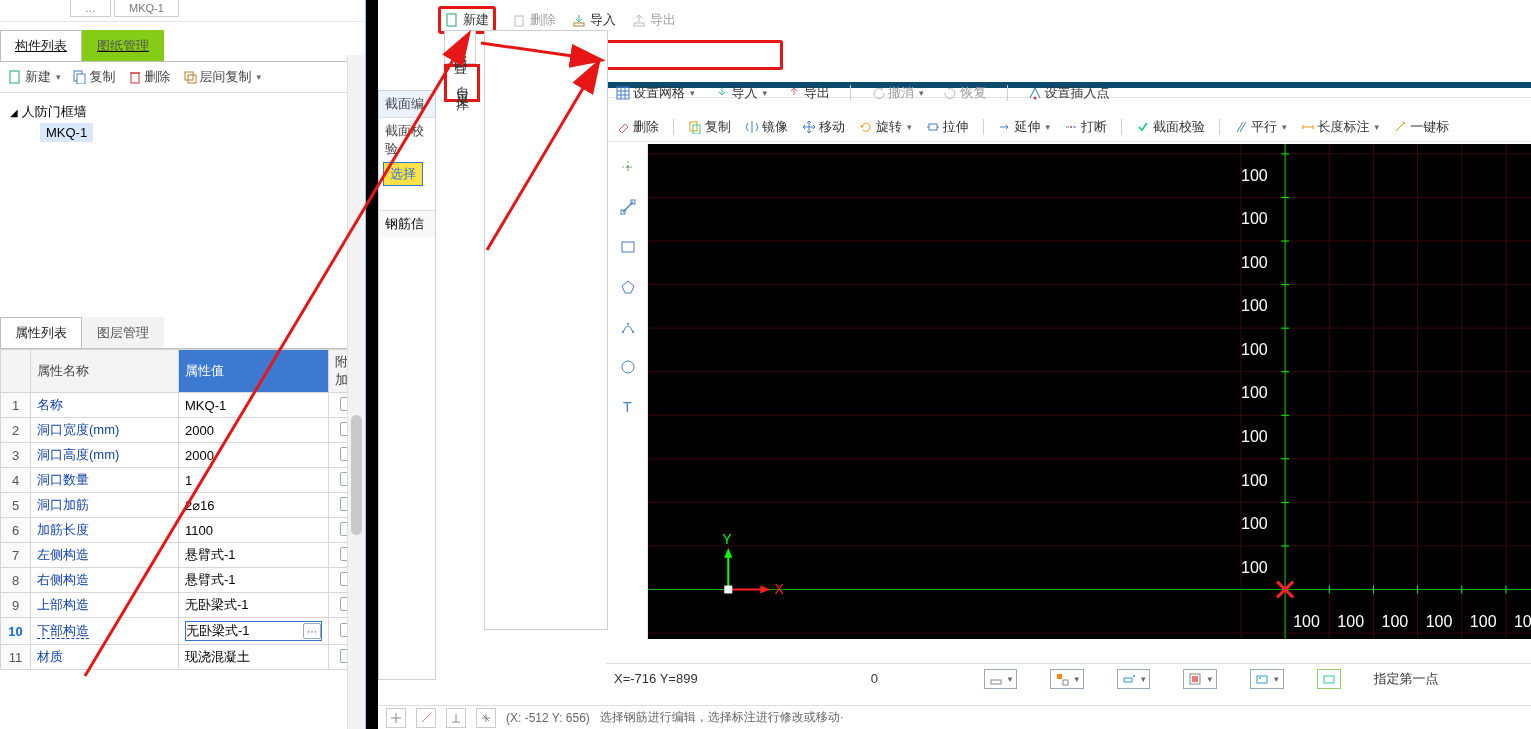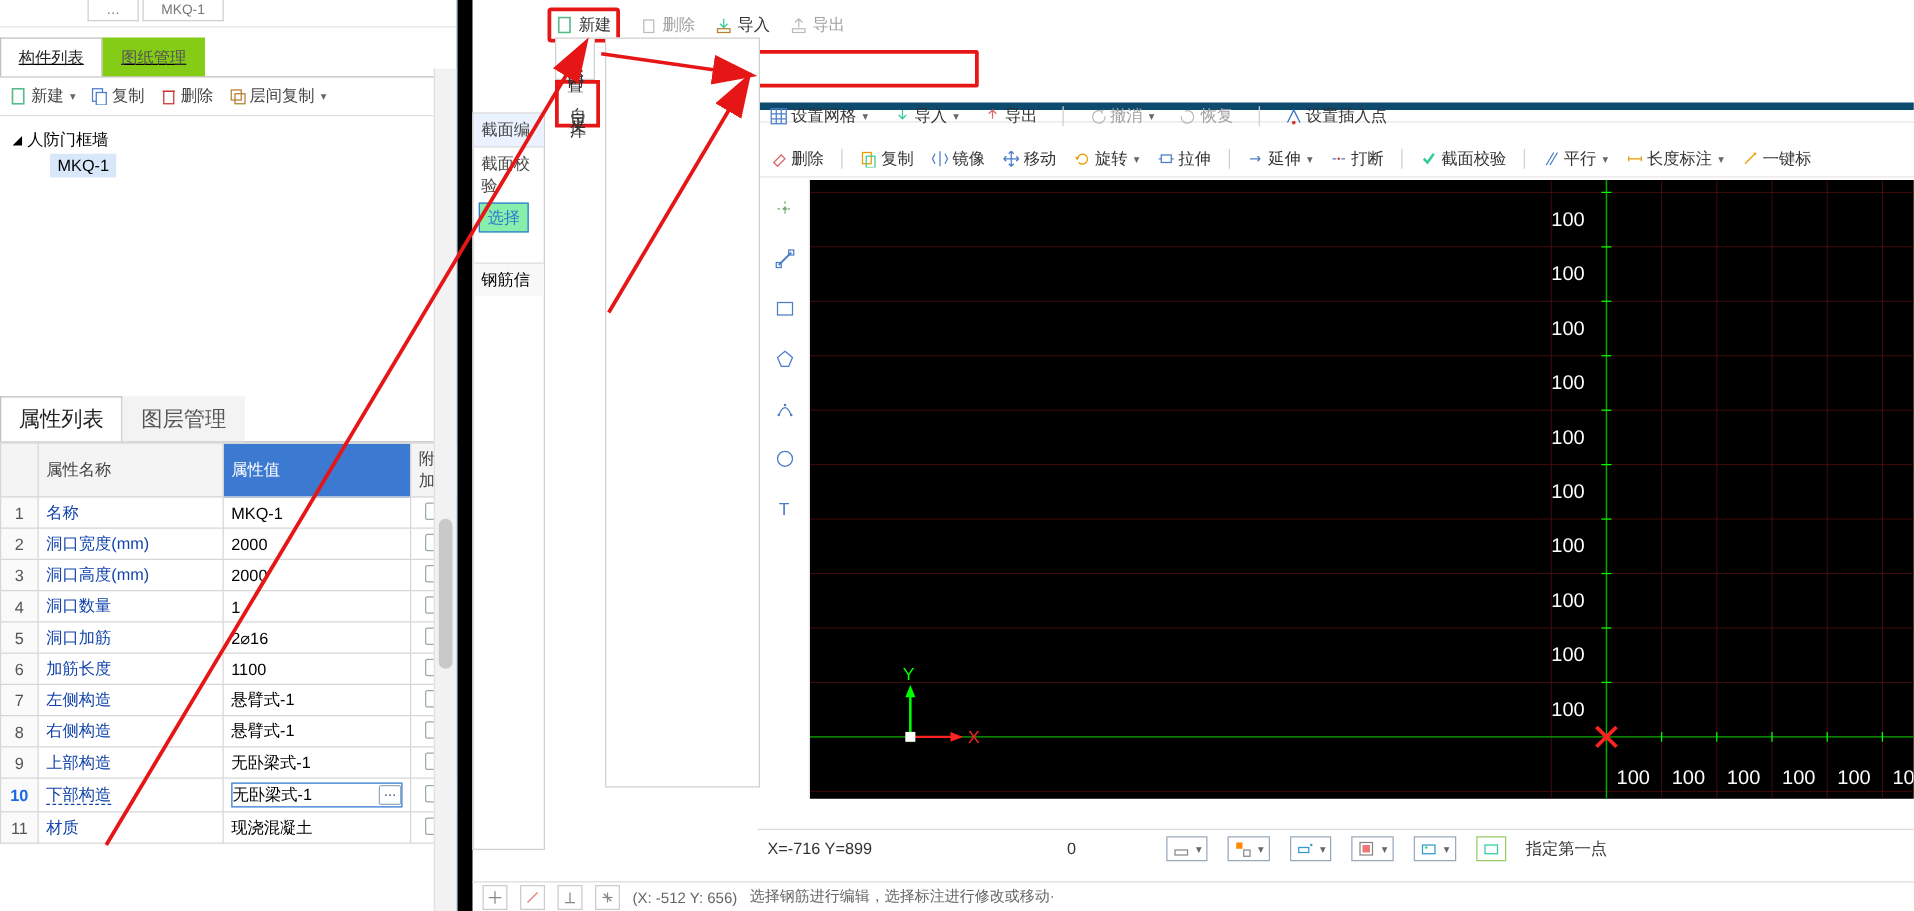--- a/index.html
+++ b/index.html
@@ -24,21 +24,21 @@
   .searchbar input { flex: 1; border: none; outline: none; font-size: 12px; color: #999; background: transparent; }
   .searchbar svg { width: 14px; height: 14px; }
 
   .tree { padding: 8px 10px; font-size: 13px; height: 220px; overflow: auto; }
   .tree .node { display: flex; align-items: center; gap: 4px; padding: 2px 0; }
   .tree .child { margin-left: 30px; padding: 2px 6px; background: #d8e8fa; display: inline-block; }
 
   .mid-resize { height: 4px; }
 
   .prop-tabs { display: flex; border-bottom: 1px solid #bfbfbf; }
-  .prop-tab { padding: 6px 14px; font-size: 17px; color: #555; border: 1px solid transparent; border-bottom: none; background: #f3f3f3; }
+  .prop-tab { padding: 6px 14px; font-size: 13px; color: #555; border: 1px solid transparent; border-bottom: none; background: #f3f3f3; }
   .prop-tab.active { color: #222; background: #fff; border-color: #bfbfbf; }
 
   .prop-table { width: 100%; border-collapse: collapse; font-size: 13px; }
   .prop-table th, .prop-table td { border: 1px solid #d6d6d6; padding: 3px 6px; height: 24px; text-align: left; }
   .prop-table th { background: #f4f4f4; font-weight: normal; color: #444; }
   .prop-table th.val { background: #3c79d0; color: #fff; }
   .prop-table td.num { width: 30px; text-align: center; color: #555; background: #fafafa; }
   .prop-table td.name a { color: #1243a9; text-decoration: none; }
   .prop-table td.chk { width: 36px; text-align: center; }
   .prop-table td.chk .box { width:14px; height:14px; border:1px solid #9aa; border-radius:2px; display:inline-block; }
@@ -71,37 +71,37 @@
   .caret { font-size:9px; color:#666; margin-left:2px; }
 
   .r-toolbar3 { position:absolute; left:230px; top:112px; height:30px; display:flex; align-items:center; gap:14px; font-size:13px; color:#333; border-bottom:1px solid #e6e6e6; padding:0 8px; right:0; }
   .r-toolbar3 .titem { display:flex; align-items:center; gap:3px; }
   .r-toolbar3 svg { width:14px; height:14px; }
   .r-toolbar3 .sep { width:1px; height:16px; background:#d0d0d0; }
 
   .sec-panel { position:absolute; left:0; top:90px; width:58px; height:590px; border:1px solid #cfcfcf; background:#fff; }
   .sec-panel .lbl { padding:4px 6px; font-size:13px; color:#444; }
   .sec-panel .sel { margin-left:4px; }
-  .sec-panel .selbtn { display:inline-block; border:1px solid #2f77d1; padding:2px 6px; font-size:13px; color:#2f77d1; background:#86efac; }
+  .sec-panel .selbtn { display:inline-block; border:1px solid #2f77d1; padding:2px 6px; font-size:13px; color:#2f77d1; background:#fde047; }
   .sec-panel .rebar { margin-top:24px; padding:4px 6px; font-size:13px; border-top:1px solid #ddd; background:#f8f8f8; }
 
   .vtabs { position:absolute; left:66px; top:30px; width:40px; border-top:1px solid #cfcfcf; }
   .vtab { writing-mode: vertical-rl; text-orientation: upright; padding:8px 6px; font-size:13px; border:1px solid #cfcfcf; border-top:none; color:#333; text-align:center; letter-spacing:4px; background:#fff; }
   .vtab.red { border:3px solid #e61616; }
 
   .whitepanel { position:absolute; left:106px; top:30px; width:124px; height:600px; background:#fff; border:1px solid #cfcfcf; }
 
   .tool-strip { position:absolute; left:230px; top:144px; width:40px; bottom:90px; background:#fff; border-right:1px solid #e6e6e6; display:flex; flex-direction:column; align-items:center; padding-top:10px; gap:14px; }
   .tool-strip .ticon { width:26px; height:26px; display:flex; align-items:center; justify-content:center; border-radius:3px; }
   .tool-strip svg { width:18px; height:18px; }
 
   .canvas { position:absolute; left:270px; top:144px; right:0; bottom:90px; background:#000; overflow:hidden; }
   .canvas svg { width:100%; height:100%; }
 
-  .statusbar { position:absolute; left:228px; bottom:36px; right:0; height:30px; display:flex; align-items:center; gap:16px; font-size:13px; color:#333; border-top:1px solid #dcdcdc; padding:0 8px; }
+  .statusbar { position:absolute; left:228px; bottom:36px; right:0; height:30px; display:flex; align-items:center; gap:33px; font-size:13px; color:#333; border-top:1px solid #dcdcdc; padding:0 8px; }
   .statusbar .dd { border:1px solid #9ab; padding:2px 4px; display:flex; align-items:center; gap:3px; font-size:11px; color:#346; }
   .statusbar2 { position:absolute; left:0; bottom:0; right:0; height:24px; display:flex; align-items:center; gap:10px; font-size:12px; color:#666; padding:0 8px; border-top:1px solid #dcdcdc; }
   .statusbar2 .btn { width:20px; height:20px; border:1px solid #ccc; display:flex; align-items:center; justify-content:center; }
 
   
   .arrow { position:absolute; pointer-events:none; }
 </style>
 </head>
 <body>
 

